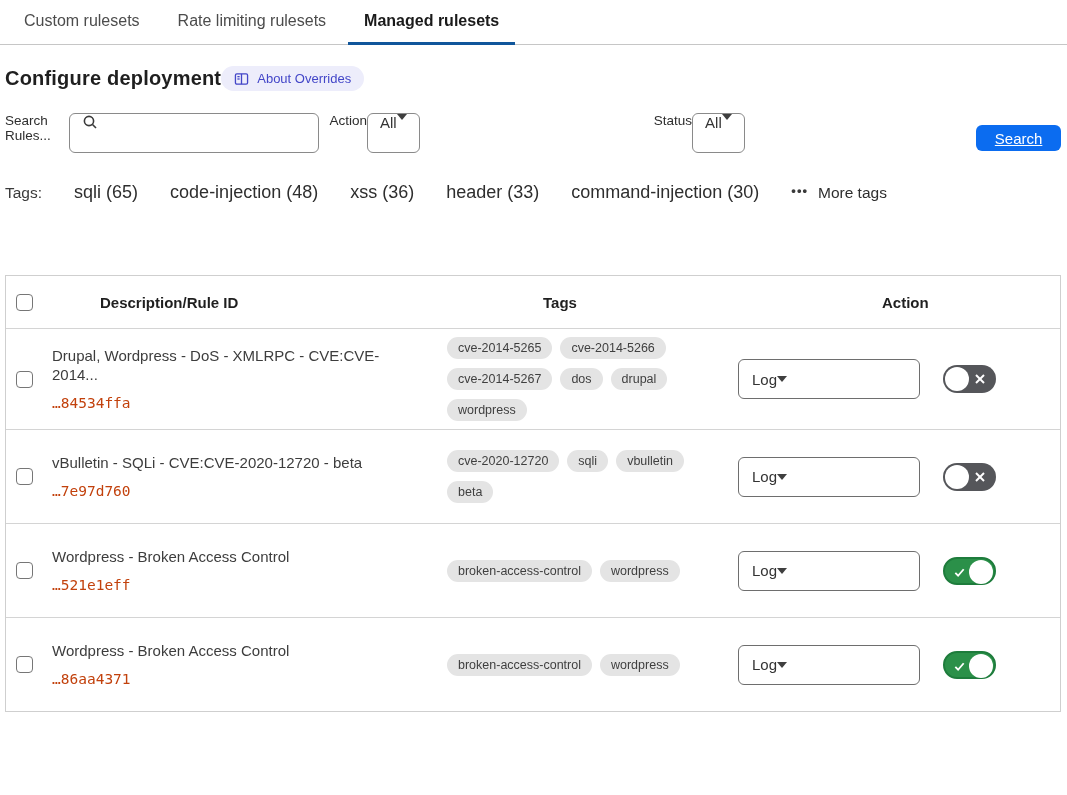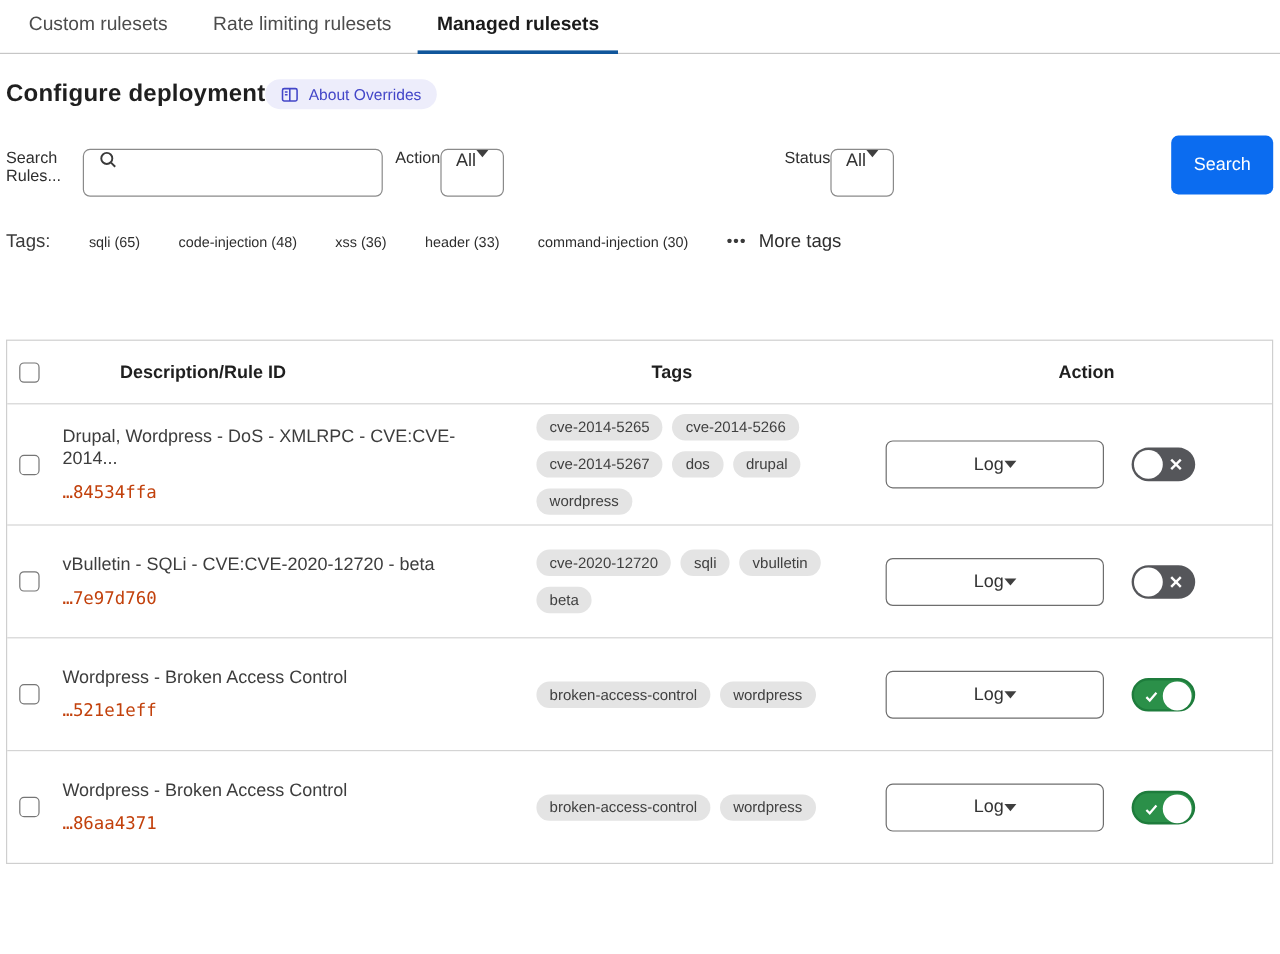--- a/index.html
+++ b/index.html
@@ -51,30 +51,31 @@
   .inputbox input {
     border:none; outline:none; flex:1; font-size:15px; margin-left:9px;
     font-family:"Liberation Sans", sans-serif; color:#333; background:transparent;
   }
   .selectbox { justify-content:space-between; cursor:pointer; }
   .caret {
     width:0; height:0; border-left:5px solid transparent;
     border-right:5px solid transparent; border-top:6px solid #3f3f3f;
   }
   .btn-search {
-    height:49px; width:85px; margin-bottom:2px;
+    height:26px; width:85px; margin-bottom:2px;
     background:var(--accent-blue,#0b6cf0); color:#fff; font-size:15px;
     border:none; border-radius:6px; cursor:pointer;
     font-family:"Liberation Sans", sans-serif;
+    text-decoration:underline;
   }
 
   
   .tagsbar { margin-top:29px; display:flex; align-items:center; column-gap:32px; flex-wrap:wrap; }
   .tagsbar .tlabel { font-size:15.5px; color:#3a3a3a; }
-  .taglink { font-size:12px; color:#2e2e2e; cursor:pointer; }
+  .taglink { font-size:18px; color:#2e2e2e; cursor:pointer; }
   .moretags { display:flex; align-items:center; gap:10px; font-size:15.5px; color:#2e2e2e; cursor:pointer; }
   .dots { font-size:13px; letter-spacing:1px; font-weight:700; color:#3a3a3a; position:relative; top:-2px; }
 
   
   .rules-table {
     margin-top:72px;
     border:1px solid #cfcfcf; border-bottom:1px solid #cfcfcf;
   }
   .trow {
     display:grid;
@@ -94,21 +95,21 @@
     font-family:"DejaVu Sans Mono", monospace; font-size:14.5px;
     color:#c2410c; margin-top:10px;
   }
   .tagwrap { display:flex; flex-wrap:wrap; gap:9px 8px; max-width:250px; }
   .pill {
     background:var(--tag-pill-bg,#e4e4e4); color:#3f3f3f; font-size:12.5px;
     line-height:16px; padding:3px 11px; border-radius:11px; white-space:nowrap;
   }
   .action-select {
     width:182px; height:40px; border:1px solid #6e6e6e; border-radius:6px;
-    display:flex; align-items:center; justify-content:center;
+    display:flex; align-items:center; justify-content:flex-start;
     padding:0 13px; font-size:15px; color:#333; background:#fff; cursor:pointer;
   }
   .cell-status { padding-left:5px; }
 
   
   .toggle {
     position:relative; width:53px; height:28px; border-radius:14px; cursor:pointer;
   }
   .toggle .knob {
     position:absolute; top:2px; width:24px; height:24px;

